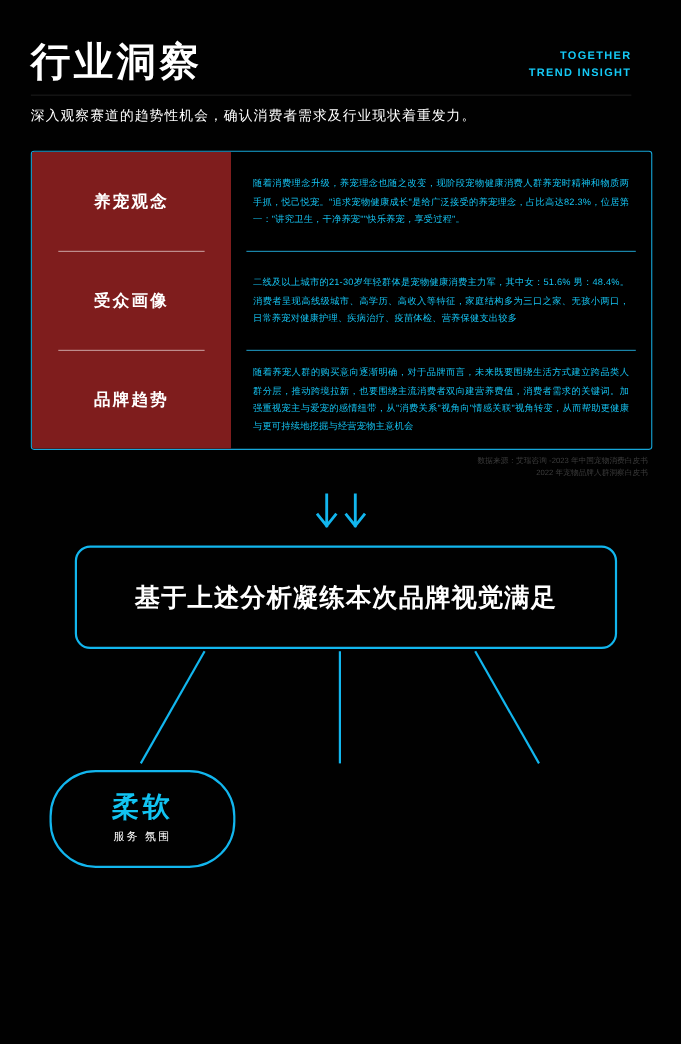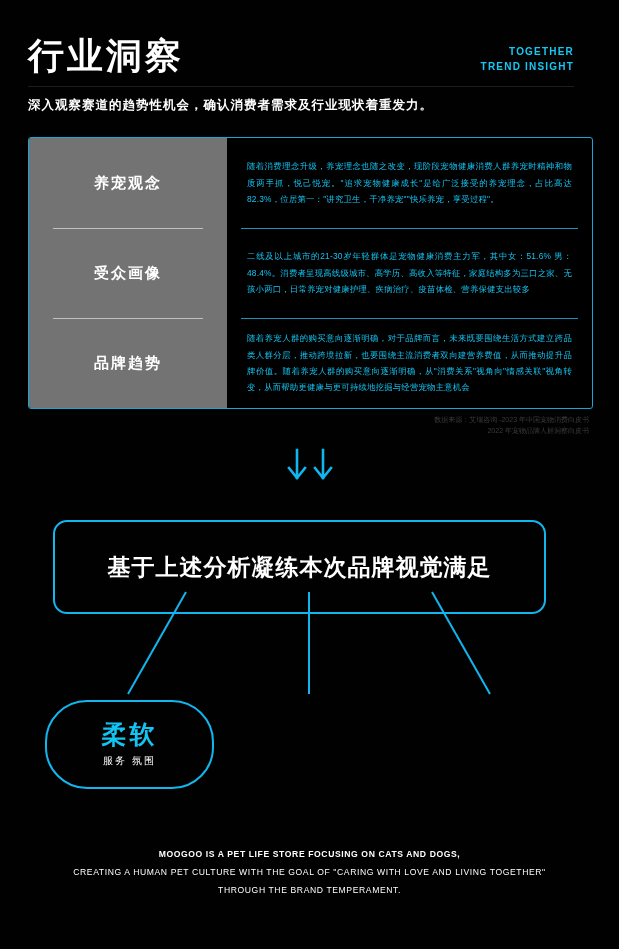--- a/index.html
+++ b/index.html
@@ -59,39 +59,39 @@
     background: #1c1c1c;
   }
 
   .subtitle {
     position: absolute;
     top: 97px;
     left: 28px;
     font-size: 12.5px;
     letter-spacing: 1px;
     color: #ffffff;
-    font-weight: bold;
+    font-weight: normal;
   }
 
   
   .table-card {
     position: absolute;
     left: 28px;
     top: 137px;
     width: 563px;
     height: 270px;
     border: 1px solid #16a6d8;
     border-radius: 3px;
     display: flex;
     overflow: hidden;
     background: #000;
   }
   .table-left {
-    width: 198px;
-    background: #737373;
+    width: 181px;
+    background: #7f1d1d;
     display: flex;
     flex-direction: column;
   }
   .left-cell {
     flex: 1;
     display: flex;
     align-items: center;
     justify-content: center;
     font-size: 15px;
     font-weight: bold;
@@ -156,32 +156,31 @@
     top: 448px;
     height: 42px;
     display: flex;
     justify-content: center;
     gap: 10px;
   }
 
   
   .banner {
     position: absolute;
-    left: 53px;
+    left: 68px;
     top: 496px;
     width: 489px;
     height: 90px;
     border: 2px solid #12b6ee;
     border-radius: 14px;
     display: flex;
     flex-direction: column;
     align-items: center;
     justify-content: center;
     gap: 4px;
-    margin-top: 24px;
   }
   .banner .line {
     font-size: 23px;
     font-weight: bold;
     letter-spacing: 1px;
     color: #ffffff;
     line-height: 1.25;
   }
 
   
@@ -263,21 +262,21 @@
       <div class="left-cell">品牌趋势</div>
     </div>
     <div class="table-right">
       <div class="right-cell">
         <p>随着消费理念升级，养宠理念也随之改变，现阶段宠物健康消费人群养宠时精神和物质两手抓，悦己悦宠。"追求宠物健康成长"是给广泛接受的养宠理念，占比高达82.3%，位居第一："讲究卫生，干净养宠""快乐养宠，享受过程"。</p>
       </div>
       <div class="right-cell">
         <p>二线及以上城市的21-30岁年轻群体是宠物健康消费主力军，其中女：51.6% 男：48.4%。消费者呈现高线级城市、高学历、高收入等特征，家庭结构多为三口之家、无孩小两口，日常养宠对健康护理、疾病治疗、疫苗体检、营养保健支出较多</p>
       </div>
       <div class="right-cell">
-        <p>随着养宠人群的购买意向逐渐明确，对于品牌而言，未来既要围绕生活方式建立跨品类人群分层，推动跨境拉新，也要围绕主流消费者双向建营养费值，从而推动提升品牌价值。随着养宠人群的购买意向逐渐明确，从"消费关系"视角向"情感关联"视角转变，从而帮助更健康与更可持续地挖掘与经营宠物主意机会</p>
+        <p>随着养宠人群的购买意向逐渐明确，对于品牌而言，未来既要围绕生活方式建立跨品类人群分层，推动跨境拉新，也要围绕主流消费者双向建营养费值，消费者需求的关键词。加强重视宠主与爱宠的感情纽带，从"消费关系"视角向"情感关联"视角转变，从而帮助更健康与更可持续地挖掘与经营宠物主意机会</p>
       </div>
     </div>
   </div>
 
   <div class="source">
     <div>数据来源：艾瑞咨询 -2023 年中国宠物消费白皮书</div>
     <div>2022 年宠物品牌人群洞察白皮书</div>
   </div>
 
   <div class="arrows">
@@ -297,19 +296,14 @@
     <line x1="432" y1="6" x2="490" y2="108" stroke="#12b6ee" stroke-width="2"></line>
   </svg>
 
   <div class="bubbles">
     <div class="bubble">
       <div class="word">柔软</div>
       <div class="sub">服务 氛围</div>
     </div>
   </div>
 
-  <div class="footer">
-    <div class="l1">MOOGOO IS A PET LIFE STORE FOCUSING ON CATS AND DOGS,</div>
-    <div>CREATING A HUMAN PET CULTURE WITH THE GOAL OF "CARING WITH LOVE AND LIVING TOGETHER"</div>
-    <div>THROUGH THE BRAND TEMPERAMENT.</div>
-  </div>
 
 </div>
 
 </body></html>

